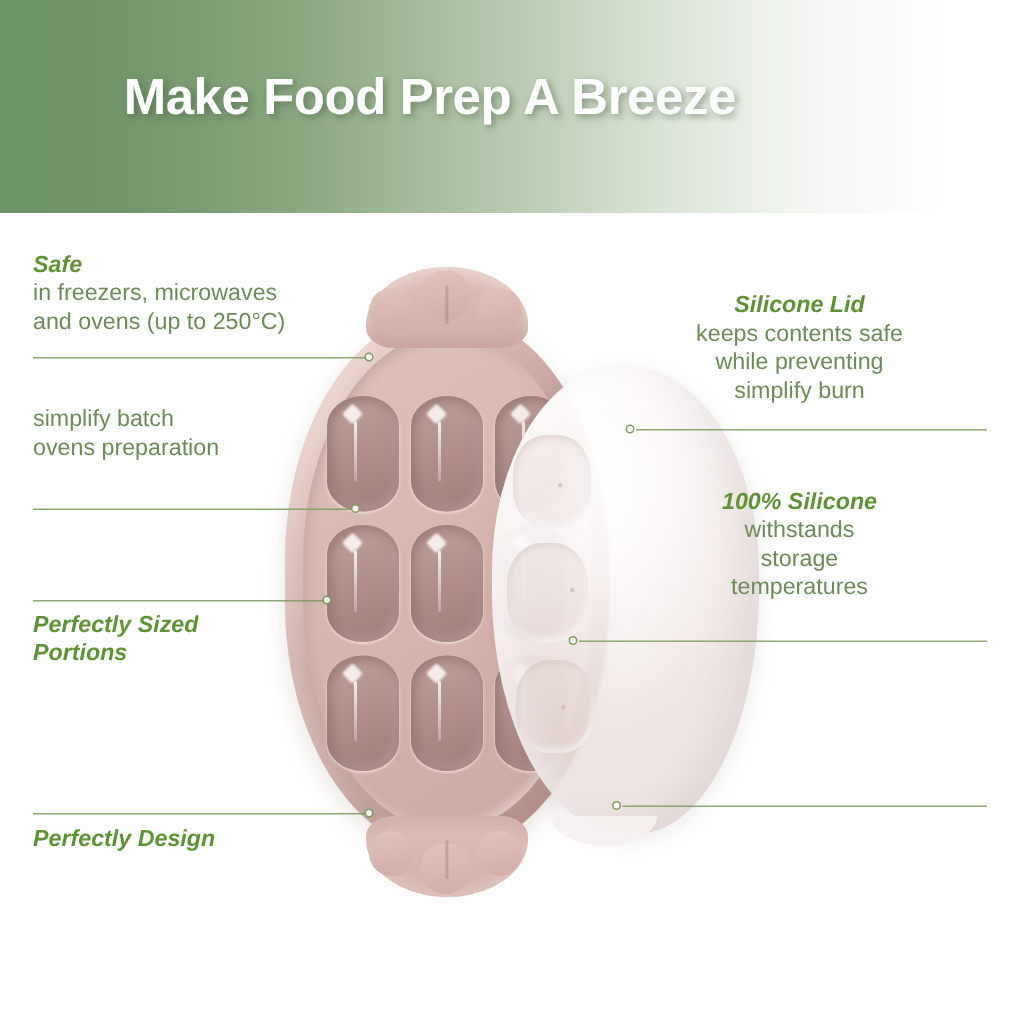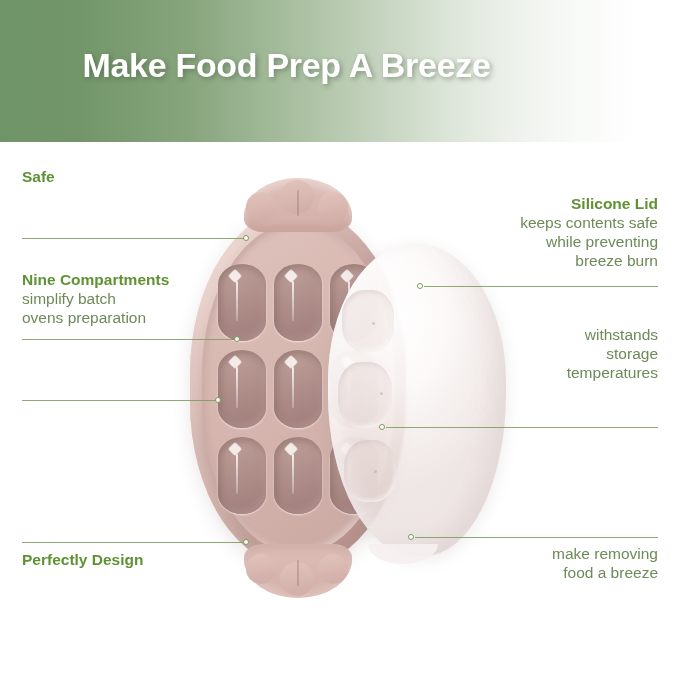--- a/index.html
+++ b/index.html
@@ -225,28 +225,29 @@
     border-radius: 0 0 50% 50% / 0 0 100% 100%;
     background: rgba(246,241,240,0.9);
   }
 
   
   .callout {
     position: absolute;
     width: 250px;
   }
   .callout.left  { left: 22px;  text-align: left; }
-  .callout.right { right: 21px; text-align: right; }
+  .callout.right { right: 21px; text-align: center; }
 
   .callout-title {
     font-size: 15.5px;
     font-weight: bold;
     color: #5f9233;
     line-height: 1.22;
     white-space: nowrap;
+    font-style: italic;
   }
   .callout-title.wrap { white-space: normal; }
 
   .callout-body {
     font-size: 15.5px;
     font-weight: normal;
     color: #6d8a58;
     line-height: 1.22;
     white-space: pre-line;
   }
@@ -312,60 +313,62 @@
       <div class="lid-blister k3"></div>
       <div class="lid-dot d1"></div>
       <div class="lid-dot d2"></div>
       <div class="lid-dot d3"></div>
       <div class="lid-foot"></div>
     </div>
   </div>
 
   <div class="callout left" style="top:168px;">
     <div class="callout-title">Safe</div>
+    <div class="callout-body">in freezers, microwaves
+and ovens (up to 250°C)</div>
   </div>
   <div class="rule" style="left:22px; top:238px; width:224px;"></div>
   <div class="rule-dot" style="left:243px; top:235px;"></div>
 
   <div class="callout left" style="top:271px;">
-    <div class="callout-title">Nine Compartments</div>
     <div class="callout-body">simplify batch
 ovens preparation</div>
   </div>
   <div class="rule" style="left:22px; top:339px; width:215px;"></div>
   <div class="rule-dot" style="left:234px; top:336px;"></div>
 
   <div class="rule" style="left:22px; top:400px; width:196px;"></div>
   <div class="rule-dot" style="left:215px; top:397px;"></div>
   <div class="callout left" style="top:408px;">
+    <div class="callout-title wrap" style="white-space:pre-line;">Perfectly Sized
+Portions</div>
   </div>
 
   <div class="rule" style="left:22px; top:542px; width:224px;"></div>
   <div class="rule-dot" style="left:243px; top:539px;"></div>
   <div class="callout left" style="top:551px;">
     <div class="callout-title">Perfectly Design</div>
   </div>
 
   <div class="callout right" style="top:195px;">
     <div class="callout-title">Silicone Lid</div>
     <div class="callout-body">keeps contents safe
 while preventing
-breeze burn</div>
+simplify burn</div>
   </div>
   <div class="rule" style="left:424px; top:286px; width:234px;"></div>
   <div class="rule-dot" style="left:417px; top:283px;"></div>
 
   <div class="callout right" style="top:326px;">
+    <div class="callout-title">100% Silicone</div>
     <div class="callout-body">withstands
 storage
 temperatures</div>
   </div>
   <div class="rule" style="left:386px; top:427px; width:272px;"></div>
   <div class="rule-dot" style="left:379px; top:424px;"></div>
 
   <div class="rule" style="left:415px; top:537px; width:243px;"></div>
   <div class="rule-dot" style="left:408px; top:534px;"></div>
   <div class="callout right" style="top:545px;">
-    <div class="callout-body">make removing
-food a breeze</div>
   </div>
 
 </div>
 
 </body></html>

